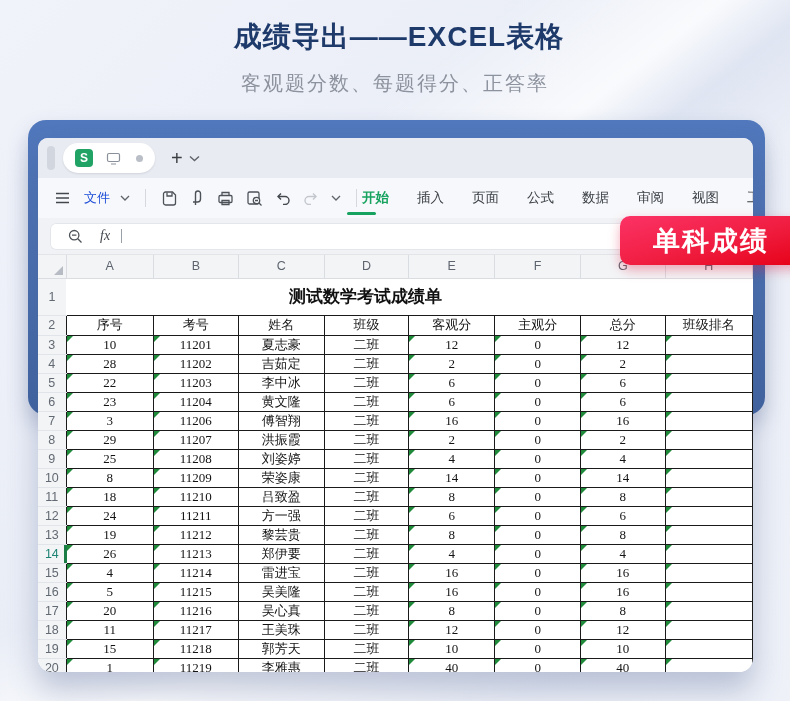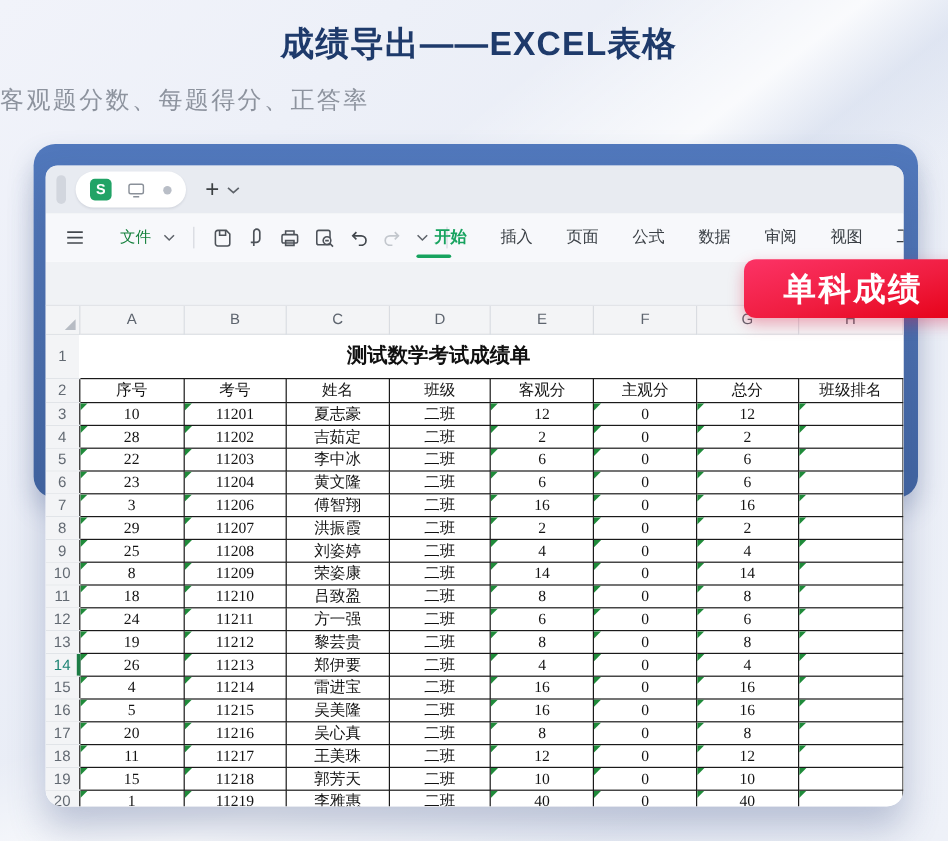--- a/index.html
+++ b/index.html
@@ -16,21 +16,21 @@
   }
   .streak-bl {
     bottom:-140px; left:-180px; width:900px; height:360px; transform:rotate(-18deg);
     background:linear-gradient(to bottom, rgba(255,255,255,0) 20%, rgba(255,255,255,.8) 50%, rgba(255,255,255,0) 80%);
   }
   .page-title {
     position:absolute; top:18px; left:4px; width:100%; text-align:center;
     font-size:28px; font-weight:bold; color:#1e3a6b; letter-spacing:1px;
   }
   .page-subtitle {
-    position:absolute; top:70px; left:0; width:100%; text-align:left;
+    position:absolute; top:70px; left:0; width:100%; text-align:center;
     font-size:20px; color:#8d939e; letter-spacing:2px;
   }
   .blue-card {
     position:absolute; left:28px; top:120px; width:737px; height:295px;
     border-radius:18px;
     background:linear-gradient(180deg,#5178bc 0%,#486dac 60%,#3f63a0 100%);
     box-shadow:0 10px 20px rgba(70,90,140,.28);
   }
   .app-window {
     position:absolute; left:38px; top:138px; width:715px; height:534px;
@@ -47,21 +47,21 @@
   }
   .s-icon { width:18px; height:18px; border-radius:4px; background:#21a366; color:#fff;
     font-size:12px; font-weight:bold; display:flex; align-items:center; justify-content:center; }
   .tab-title { font-size:12px; color:#3c4043; }
   .mod-dot { width:7px; height:7px; border-radius:50%; background:#b9bec7; margin-left:2px; }
   .plus-btn { margin-left:16px; font-size:20px; color:#3c4043; line-height:1; }
   .icon-svg { display:block; }
   .tab-chev { margin-left:12px; }
   
   .toolbar { flex:0 0 40px; background:#f7f8fb; display:flex; align-items:center; padding-left:11px; position:relative; }
-  .file-label { font-size:13px; color:#15803d; margin:0 4px 0 24px; }
+  .file-label { font-size:13px; color:#1d4ed8; margin:0 4px 0 8px; }
   .vdiv { width:1px; height:18px; background:#d5d8de; margin:0 9px; }
   .qicon { margin:0 6px; display:flex; align-items:center; }
   .ribbon { position:absolute; left:296px; top:0; height:40px; display:flex; }
   .rtab { width:55px; height:40px; line-height:40px; text-align:right; font-size:13.5px; color:#3b4046; position:relative; }
   .rtab.active { color:var(--active-green,#17a35f); font-weight:bold; }
   .rtab.active::after { content:""; position:absolute; left:13px; right:13px; bottom:3px; height:3px; border-radius:2px; background:var(--active-green,#17a35f); }
   
   .formula-row { flex:0 0 37px; background:#f0f2f5; display:flex; align-items:center; padding:0 4px 0 12px; gap:10px; border-bottom:1px solid #e2e4e8; }
   .name-box { width:165px; height:27px; background:#fff; border-radius:6px; box-shadow:inset 0 0 0 1px #e3e6ea;
     display:flex; align-items:center; justify-content:center; position:relative; font-size:12.5px; color:#1f2328; }
@@ -205,20 +205,32 @@
         <div class="rtab">页面</div>
         <div class="rtab">公式</div>
         <div class="rtab">数据</div>
         <div class="rtab">审阅</div>
         <div class="rtab">视图</div>
         <div class="rtab">工具</div>
       </div>
   </div>
 
   <div class="formula-row">
+    <div class="fx-box">
+      <span class="qicon">
+        <svg class="icon-svg" width="15" height="15" viewBox="0 0 15 15" fill="none" stroke="#4d5259" stroke-width="1.3">
+          <circle cx="6.2" cy="6.2" r="4.7"></circle>
+            <line x1="9.8" y1="9.8" x2="13.5" y2="13.5"></line>
+            <line x1="4" y1="6.2" x2="8.4" y2="6.2"></line>
+        </svg>
+      </span>
+      <span class="fx-label">fx</span>
+      <span class="fx-caret"></span>
+      <span></span>
+    </div>
   </div>
 
   <div class="sheet">
     <table class="grid">
       <colgroup>
         <col style="width:30px">
           <col style="width:95px">
           <col style="width:92px">
           <col style="width:92px">
         <col style="width:92px">

